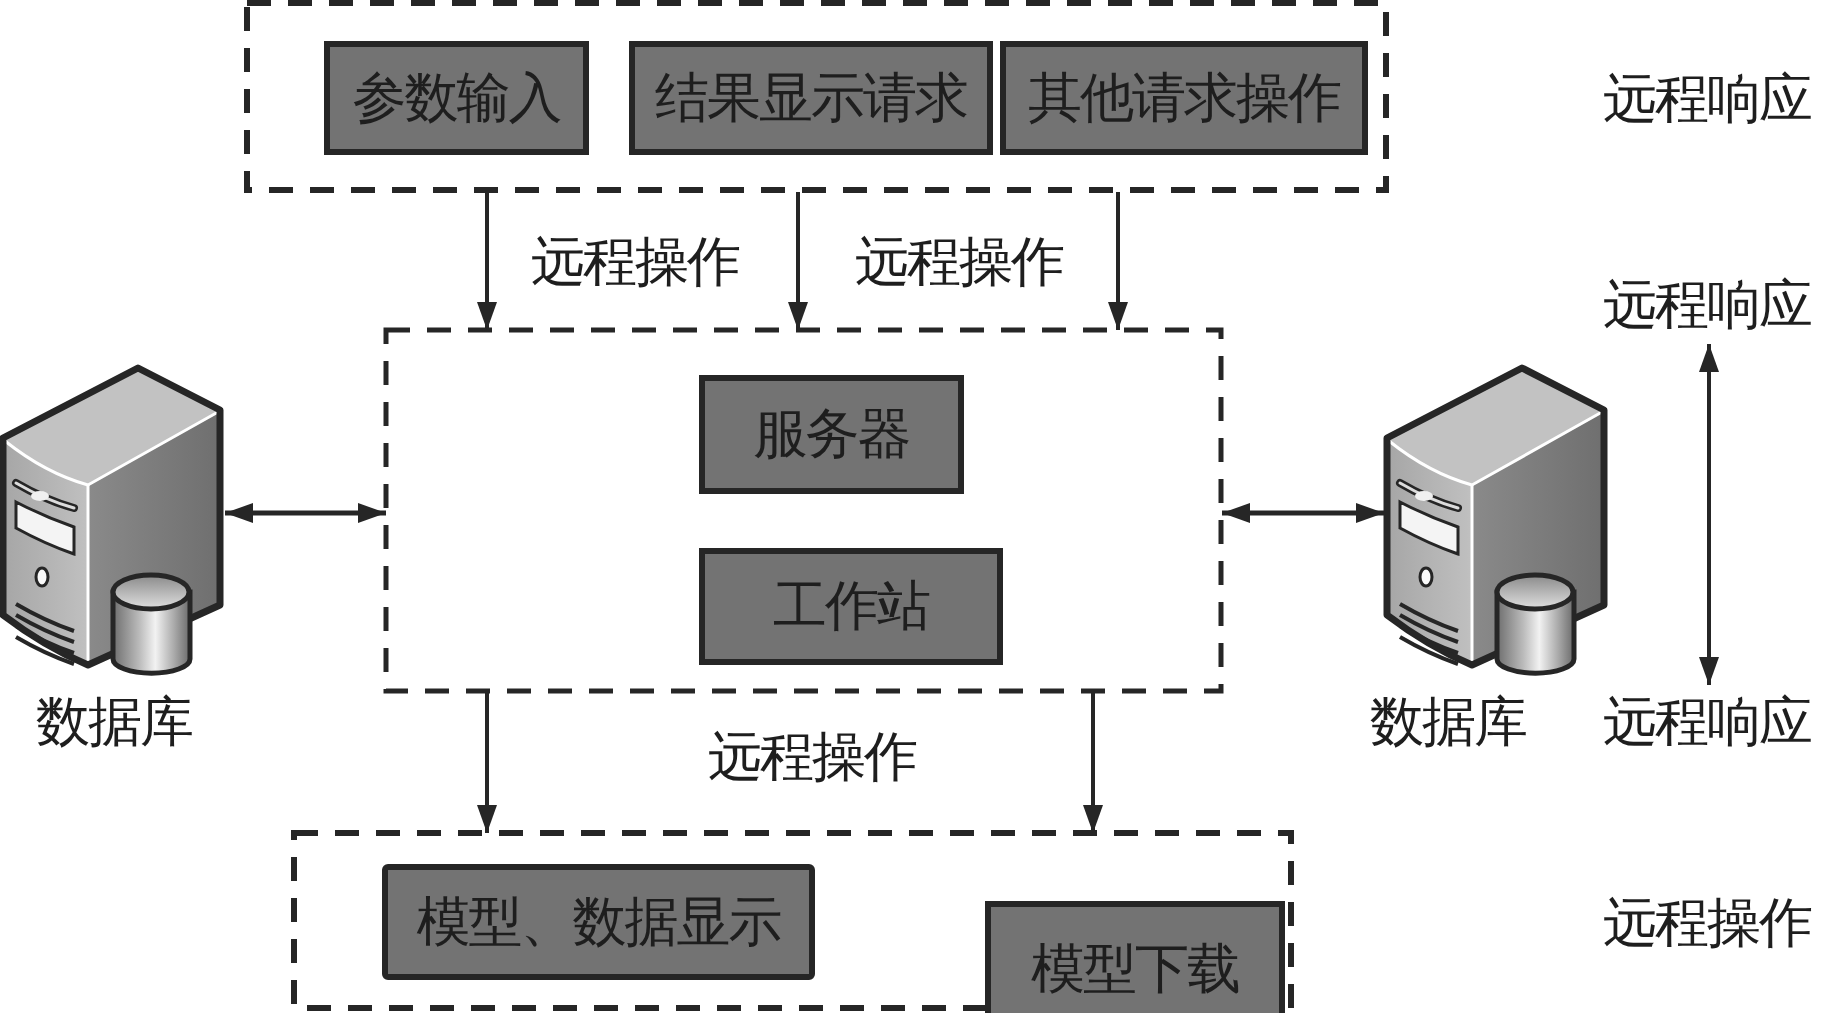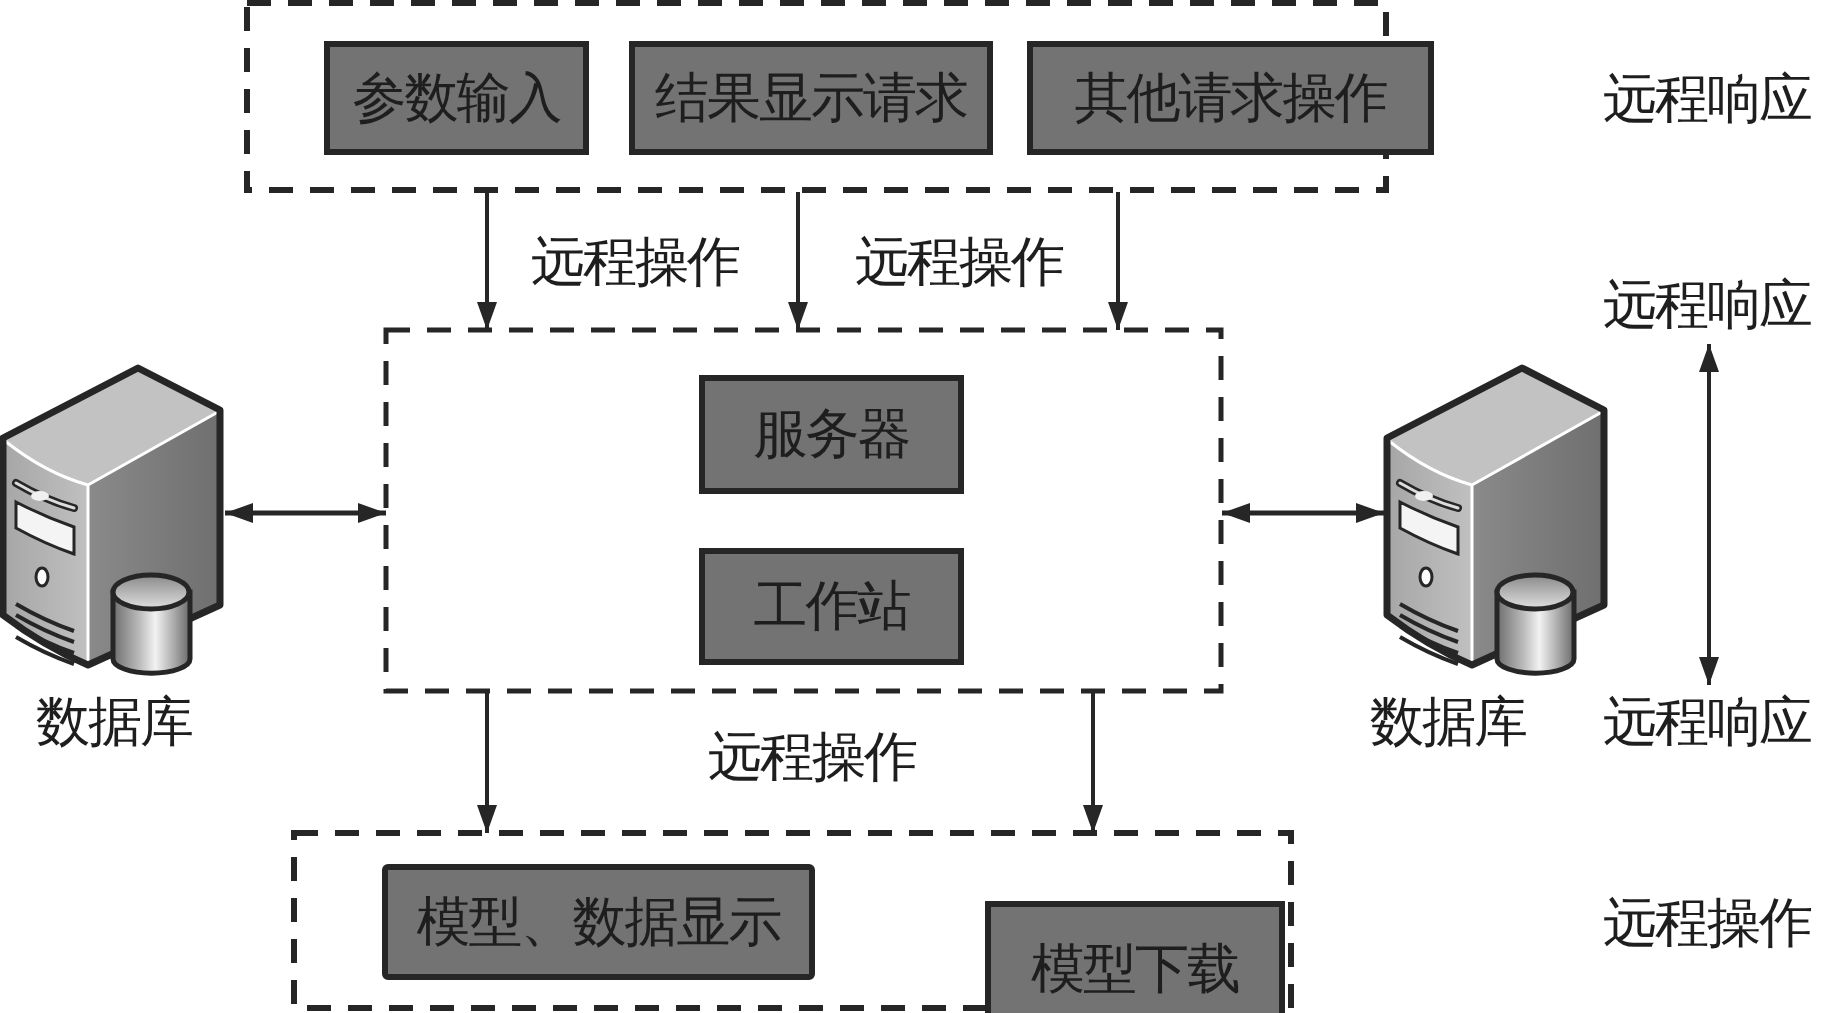--- a/index.html
+++ b/index.html
@@ -96,32 +96,32 @@
       <use href="#server"></use>
     </g>
 </svg>
 
 <div class="box" style="left:284px;top:41px;width:265px;height:114px;">
   <span>参数输入</span>
 </div>
 <div class="box" style="left:589px;top:41px;width:364px;height:114px;">
   <span>结果显示请求</span>
 </div>
-<div class="box" style="left:987px;top:41px;width:407px;height:114px;">
+<div class="box" style="left:960px;top:41px;width:368px;height:114px;">
   <span>其他请求操作</span>
 </div>
 
 <div class="lbl" style="left:635px;top:262px;">远程操作</div>
 <div class="lbl" style="left:959px;top:262px;">远程操作</div>
 <div class="lbl" style="left:812px;top:757px;">远程操作</div>
 
 <div class="box" style="left:659px;top:375px;width:265px;height:119px;">
   <span>服务器</span>
 </div>
-<div class="box" style="left:659px;top:548px;width:265px;height:117px;">
+<div class="box" style="left:659px;top:548px;width:304px;height:117px;">
   <span>工作站</span>
 </div>
 
 <div class="lbl" style="left:114px;top:722px;">数据库</div>
 <div class="lbl" style="left:1448px;top:722px;">数据库</div>
 
 <div class="lbl" style="left:1707px;top:99px;">远程响应</div>
 <div class="lbl" style="left:1707px;top:305px;">远程响应</div>
 <div class="lbl" style="left:1707px;top:722px;">远程响应</div>
 <div class="lbl" style="left:1707px;top:923px;">远程操作</div>

